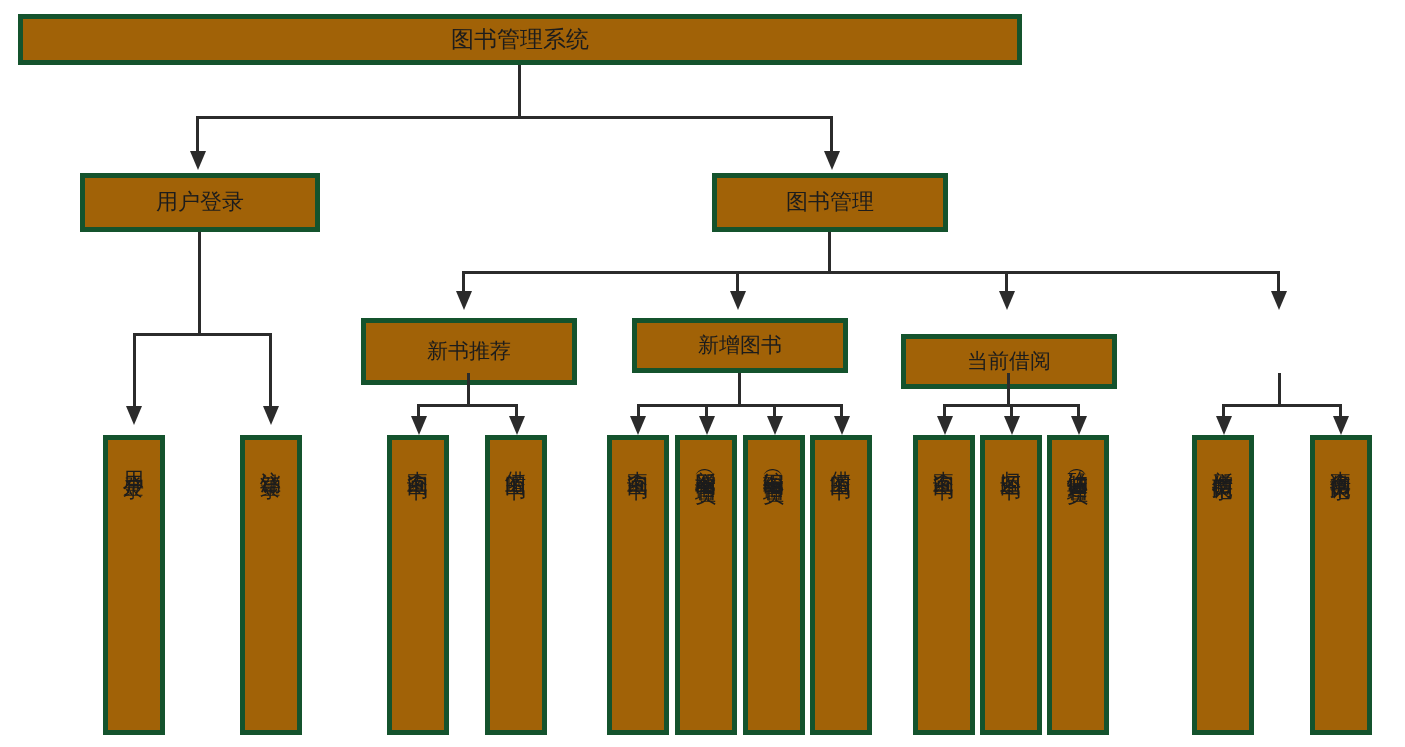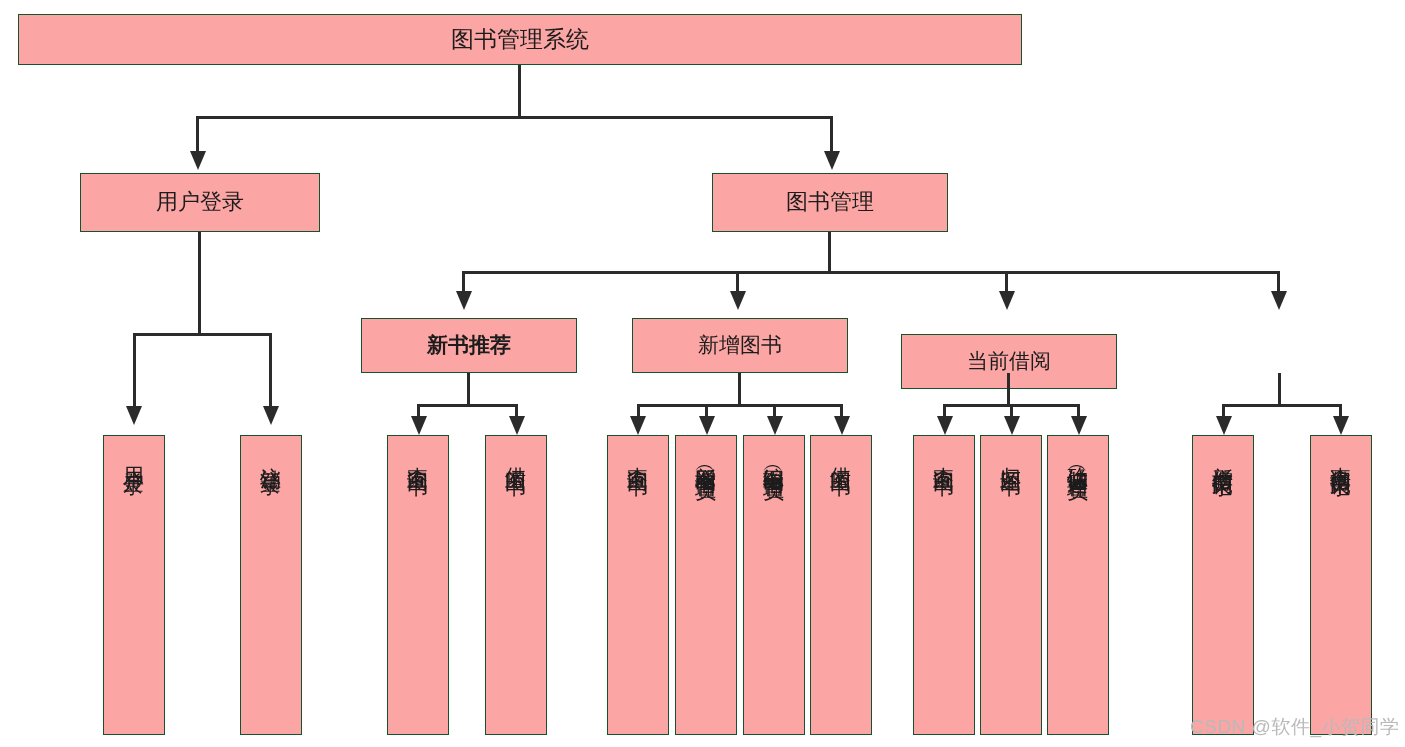--- a/index.html
+++ b/index.html
@@ -12,22 +12,22 @@
     width:1405px;
     height:747px;
     background:#ffffff;
     overflow:hidden;
   }
 
   
   .node{
     position:absolute;
     box-sizing:border-box;
-    background:#fca5a5;
-    border:1px solid #14532d;
+    background:#a16207;
+    border:5px solid #14532d;
     display:flex;
     align-items:center;
     justify-content:center;
     color:#1c1c1c;
     text-align:center;
     line-height:1.28;
   }
   .node.root{ font-size:23px; }
   .node.lvl2{ font-size:22px; }
   .node.lvl3{ font-size:21px; }
@@ -98,21 +98,21 @@
   <div class="ln hln" style="left:462px;top:271px;width:818px;height:3px;"></div>
   <div class="ln vln" style="left:462px;top:271px;width:3px;height:22px;"></div>
   <div class="arrow" style="left:456px;top:291px;"></div>
   <div class="ln vln" style="left:736px;top:271px;width:3px;height:22px;"></div>
   <div class="arrow" style="left:730px;top:291px;"></div>
   <div class="ln vln" style="left:1005px;top:271px;width:3px;height:22px;"></div>
   <div class="arrow" style="left:999px;top:291px;"></div>
   <div class="ln vln" style="left:1277px;top:271px;width:3px;height:22px;"></div>
   <div class="arrow" style="left:1271px;top:291px;"></div>
 
-  <div class="node lvl3" style="left:361px;top:318px;width:216px;height:55px;font-weight:bold;">新书推荐</div>
+  <div class="node lvl3" style="left:361px;top:318px;width:216px;height:67px;">新书推荐</div>
   <div class="node lvl3" style="left:632px;top:318px;width:216px;height:55px;">新增图书</div>
   <div class="node lvl3" style="left:901px;top:318px;width:216px;height:55px;margin-top:16px;">当前借阅</div>
 
   <div class="ln vln" style="left:467px;top:373px;width:3px;height:33px;"></div>
   <div class="ln hln" style="left:417px;top:404px;width:101px;height:3px;"></div>
   <div class="ln vln" style="left:417px;top:404px;width:3px;height:14px;"></div>
   <div class="arrow" style="left:411px;top:416px;"></div>
   <div class="ln vln" style="left:515px;top:404px;width:3px;height:14px;"></div>
   <div class="arrow" style="left:509px;top:416px;"></div>
 
@@ -180,15 +180,14 @@
     <span class="vtext">确认归还（管理员）</span>
   </div>
 
   <div class="node leaf tall" style="left:1192px;top:435px;width:62px;height:300px;">
     <span class="vtext">新增借阅记录</span>
   </div>
   <div class="node leaf tall" style="left:1310px;top:435px;width:62px;height:300px;">
     <span class="vtext">查询借阅记录</span>
   </div>
 
-  <div id="watermark" style="left:1190px;top:714px;">CSDN @软件_小贺同学</div>
 
 </div>
 
 </body></html>

